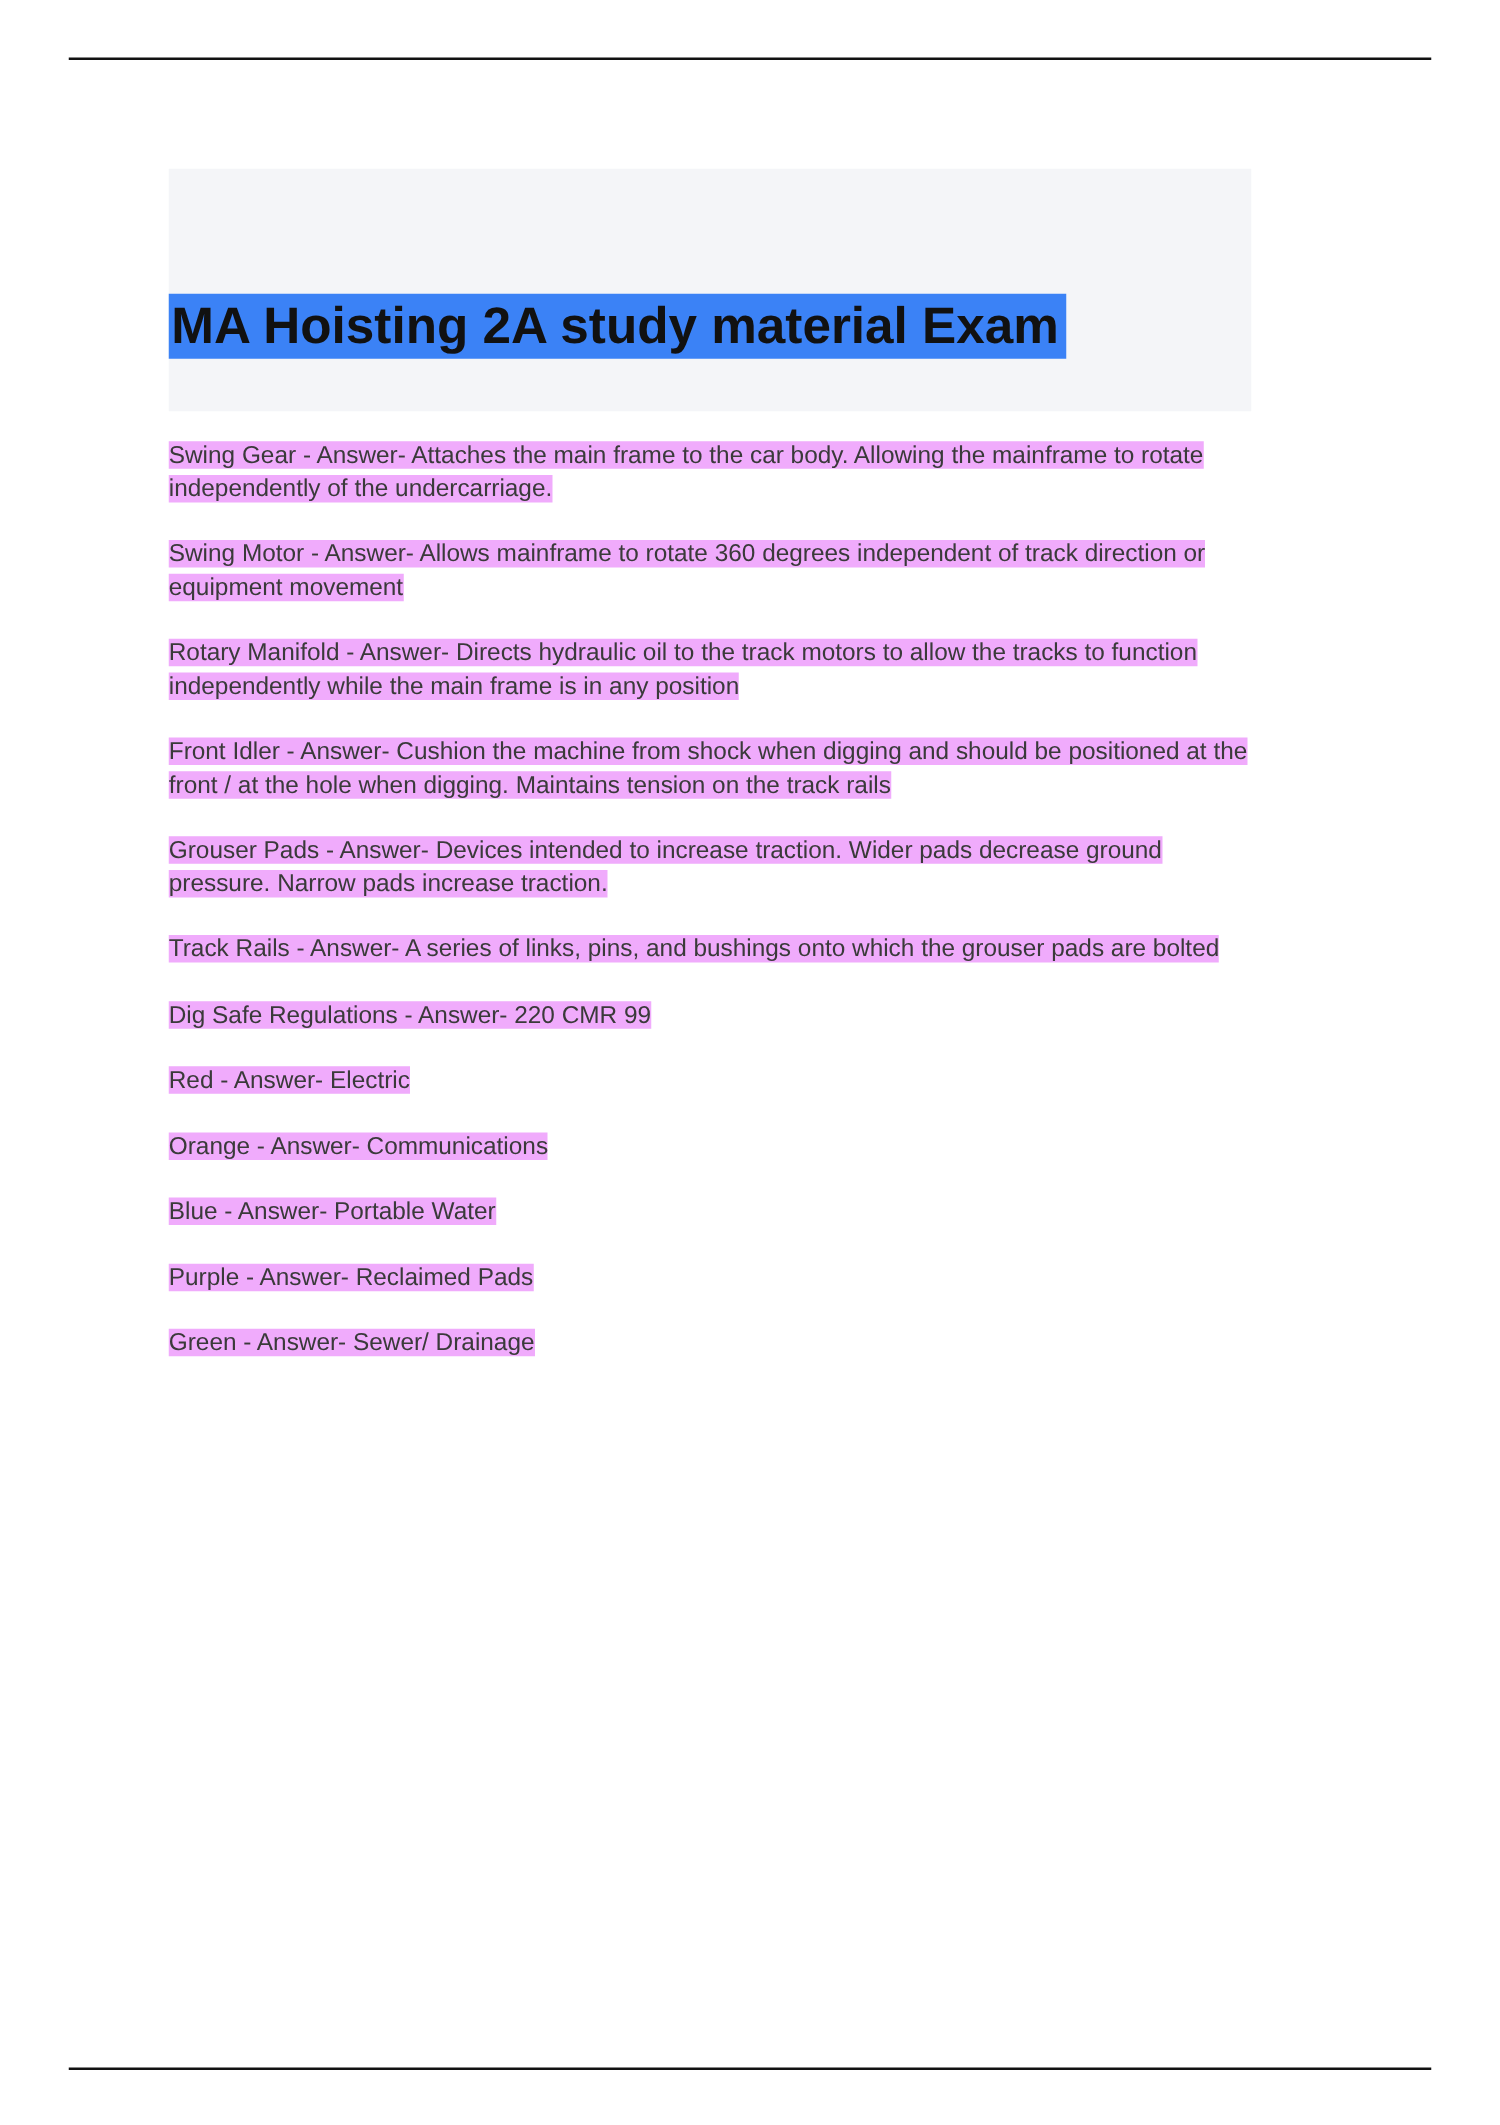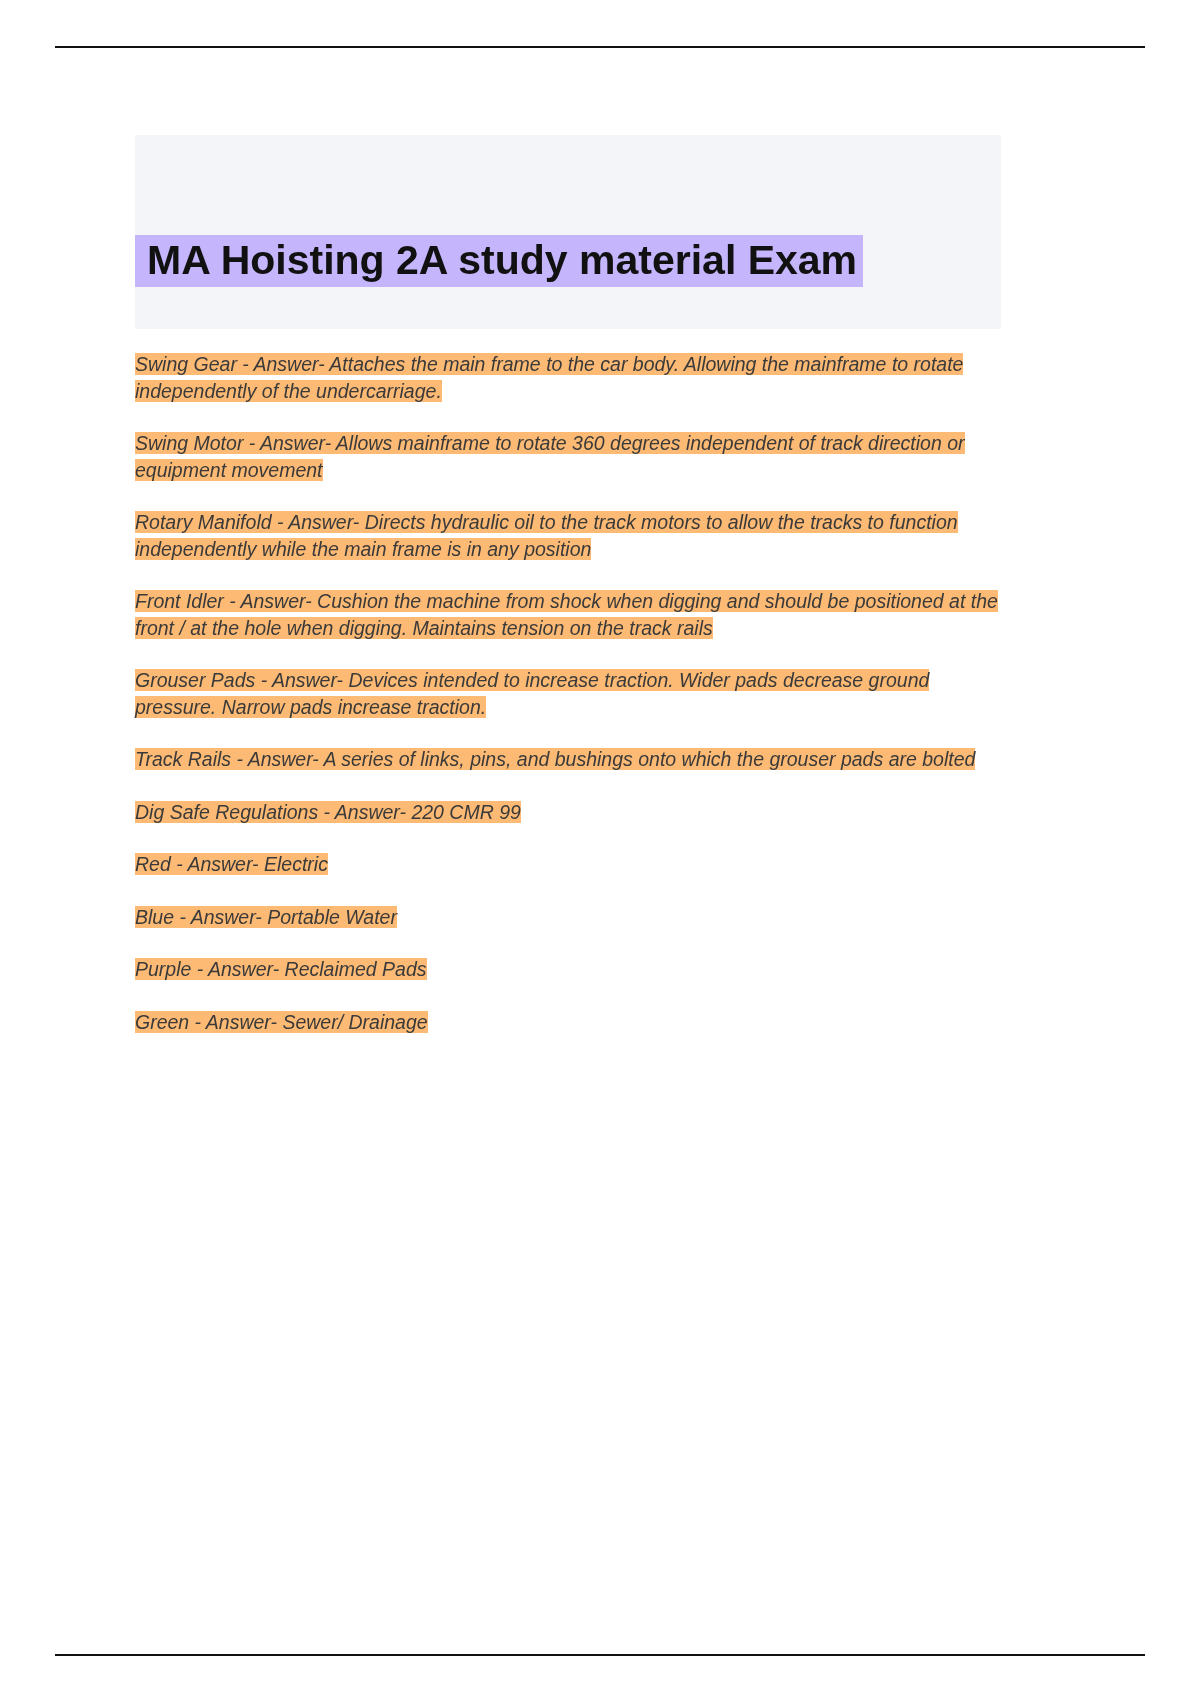--- a/index.html
+++ b/index.html
@@ -38,40 +38,39 @@
     margin-bottom: 20px;
   }
   .doc-title {
     margin: 0;
     font-size: 41px;
     line-height: 50px;
     font-weight: bold;
     color: #111111;
   }
   .doc-title .title-hl {
-    background: #c4b5fd;
-    padding: 2px 6px 4px 12px;
+    background: #3b82f6;
+    padding: 2px 6px 4px 2px;
     box-decoration-break: clone;
     margin-top: 20px;
     -webkit-box-decoration-break: clone;
   }
 
   .qa-list {
     margin-top: 22px;
   }
   .qa-item {
     margin: 0 0 26px 0;
     font-size: 19.5px;
     line-height: 26.5px;
     color: #3a3a3a;
   }
   .qa-item .hl {
-    background: #fdba74;
+    background: #f0abfc;
     box-decoration-break: clone;
-    font-style: italic;
     -webkit-box-decoration-break: clone;
   }
   .qa-answer {
     white-space: pre-line;
   }
 </style>
 </head>
 <body>
 
 <div class="page">
@@ -100,20 +99,21 @@
 
       <p class="qa-item"><span class="hl"><span class="qa-term">Track Rails</span><span class="qa-sep"> - Answer- </span><span class="qa-answer">A series of links, pins, and bushings onto which the grouser pads are bolted</span></span></p>
 
 
 
       <p class="qa-item"><span class="hl"><span class="qa-term">Dig Safe Regulations</span><span class="qa-sep"> - Answer- </span><span class="qa-answer">220 CMR 99</span></span></p>
 
       <p class="qa-item"><span class="hl"><span class="qa-term">Red</span><span class="qa-sep"> - Answer- </span><span class="qa-answer">Electric</span></span></p>
 
 
+      <p class="qa-item"><span class="hl"><span class="qa-term">Orange</span><span class="qa-sep"> - Answer- </span><span class="qa-answer">Communications</span></span></p>
 
       <p class="qa-item"><span class="hl"><span class="qa-term">Blue</span><span class="qa-sep"> - Answer- </span><span class="qa-answer">Portable Water</span></span></p>
 
       <p class="qa-item"><span class="hl"><span class="qa-term">Purple</span><span class="qa-sep"> - Answer- </span><span class="qa-answer">Reclaimed Pads</span></span></p>
 
       <p class="qa-item"><span class="hl"><span class="qa-term">Green</span><span class="qa-sep"> - Answer- </span><span class="qa-answer">Sewer/ Drainage</span></span></p>
 
     </div>
   </div>
 </div>

